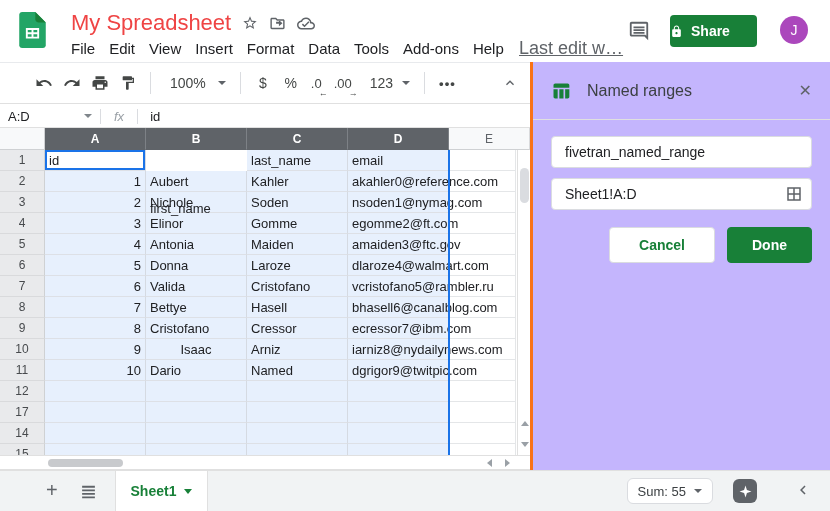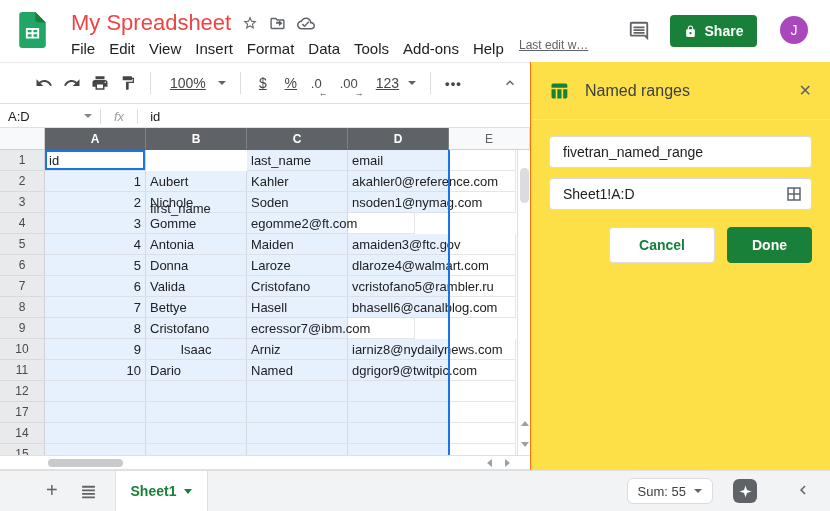--- a/index.html
+++ b/index.html
@@ -12,35 +12,35 @@
 
   
   .topbar { position: absolute; left:0; top:0; width:830px; height:62px; background:#fff; }
   .logo { position:absolute; left:19px; top:12px; }
   .title-block { position:absolute; left:71px; top:10px; }
   .title-row { display:flex; align-items:center; gap:11px; }
   .doc-title { font-size:22px; color:#ef4444; }
   .title-icon { color:#5f6368; cursor:pointer; }
   .menu-row { display:flex; align-items:center; margin-top:3px; margin-left:-7px; }
   .menu-item { font-size:15px; color:#202124; padding:1px 7px; border-radius:3px; cursor:pointer; }
-  .last-edit { font-size:12px; color:#5f6368; text-decoration:underline; margin-left:6px; white-space:nowrap; }
+  .last-edit { font-size:18px; color:#5f6368; text-decoration:underline; margin-left:6px; white-space:nowrap; }
   .comment-btn { position:absolute; right:180px; top:20px; cursor:pointer; }
   .share-btn { position:absolute; right:73px; top:15px; width:87px; height:32px;
-    background:#188038; border-radius:4px; display:flex; align-items:center; justify-content:center;
+    background:#188038; border-radius:4px; display:flex; align-items:center; 
     gap:8px; color:#fff; font-size:14px; font-weight:bold; cursor:pointer; }
   .avatar { position:absolute; right:22px; top:16px; width:28px; height:28px; border-radius:50%;
     background:#ab47bc; color:#fff; font-size:14px; display:flex; align-items:center; justify-content:center; cursor:pointer; }
 
   
   .toolbar { position:absolute; left:0; top:62px; width:530px; height:42px;
     border-top:1px solid #e8eaed; border-bottom:1px solid #e0e0e0; background:#fff;
     display:flex; align-items:center; padding-left:30px; }
   .tb-btn { display:flex; align-items:center; justify-content:center; height:28px; min-width:28px;
     border-radius:4px; color:#444746; cursor:pointer; }
-  .tb-text { font-size:14px; color:#444746; padding:0 5px;text-decoration:underline; }
+  .tb-text { font-size:14px; color:#444746; padding:0 5px; }
   .tb-sep { width:1px; height:22px; background:#dadce0; margin:0 8px; }
   .caret-down { width:0; height:0; border-left:4px solid transparent; border-right:4px solid transparent;
     border-top:4px solid #5f6368; display:inline-block; }
   .zoom-ctl { display:flex; align-items:center; gap:7px; padding:0 6px; cursor:pointer; }
   .dec-btn { position:relative; font-size:13px; color:#444746; padding:0 6px; cursor:pointer; }
   .dec-arrow { position:absolute; font-size:9px; bottom:-7px; right:0px; color:#444746; }
   .more-dots { font-size:13px; letter-spacing:1px; font-weight:bold; color:#444746; padding:0 6px; cursor:pointer; }
   .tb-collapse { margin-left:auto; margin-right:12px; cursor:pointer; }
 
   
@@ -79,21 +79,21 @@
   .tri-down { width:0;height:0;border-left:4px solid transparent;border-right:4px solid transparent;border-top:5px solid #9aa0a6; }
   .tri-left { width:0;height:0;border-top:4px solid transparent;border-bottom:4px solid transparent;border-right:5px solid #9aa0a6; }
   .tri-right { width:0;height:0;border-top:4px solid transparent;border-bottom:4px solid transparent;border-left:5px solid #9aa0a6; }
 
   .hscroll { position:absolute; left:0; top:455px; width:530px; height:15px; background:#fff;
     border-top:1px solid #e0e0e0; border-bottom:1px solid #e0e0e0; }
   .hscroll-thumb { position:absolute; left:48px; top:3px; width:75px; height:8px; background:#c8cacd; border-radius:4px; cursor:pointer; }
   .hs-arrow { position:absolute; top:0; width:17px; height:14px; display:flex; align-items:center; justify-content:center; cursor:pointer; }
 
   
-  .panel { position:absolute; left:530px; top:62px; width:300px; height:408px; background:#fde047; border-left:1px solid #f97316; }
+  .panel { position:absolute; left:530px; top:62px; width:300px; height:408px; background:#c4b5fd; border-left:3px solid #f97316; }
   .panel-header { height:58px; display:flex; align-items:center; border-bottom:1px solid #e0e0e0; padding:0 18px; }
   .panel-title { font-size:16px; color:#3c4043; margin-left:16px; }
   .panel-close { margin-left:auto; color:#5f6368; font-size:16px; cursor:pointer; }
   .panel-body { padding:16px 18px 0 18px; }
   .panel-input { width:100%; height:32px; border:1px solid #dadce0; border-radius:4px;
     font-family:"Liberation Sans",sans-serif; font-size:14px; color:#202124; padding:0 13px; outline:none; background:#fff; }
   .range-wrap { position:relative; margin-top:10px; }
   .range-wrap .panel-input { padding-right:34px; }
   .range-grid-icon { position:absolute; right:9px; top:7px; cursor:pointer; }
   .panel-buttons { display:flex; justify-content:flex-end; gap:12px; margin-top:17px; }
@@ -201,21 +201,21 @@
   <div class="zoom-ctl">
     <span class="tb-text">100%</span>
     <span class="caret-down"></span>
   </div>
   <div class="tb-sep"></div>
   <div class="tb-btn tb-text">$</div>
   <div class="tb-btn tb-text">%</div>
   <div class="dec-btn">
     <span>.0</span><span class="dec-arrow">←</span>
   </div>
-  <div class="dec-btn" style="margin-left:6px;text-align:center;">
+  <div class="dec-btn" style="margin-left:0;text-align:center;">
     <span>.00</span><span class="dec-arrow">→</span>
   </div>
   <div class="zoom-ctl" style="margin-left:4px;">
     <span class="tb-text" style="padding:0 2px;">123</span>
     <span class="caret-down"></span>
   </div>
   <div class="tb-sep"></div>
   <div class="more-dots">•••</div>
   <div class="tb-collapse">
     <svg width="16" height="16" viewBox="0 0 24 24" fill="#5f6368">
@@ -292,20 +292,23 @@
           <span>nsoden1@nymag.com</span>
         </div>
         <div class="cell colE" style="width: 67px;"></div>
       </div>
       <div class="grid-row">
         <div class="row-header">4</div>
         <div class="cell num" style="width: 101px;">
           <span>3</span>
         </div>
         <div class="cell" style="width: 101px;">
+          <span>Elinor</span>
+        </div>
+        <div class="cell" style="width: 101px;">
           <span>Gomme</span>
         </div>
         <div class="cell" style="width: 101px;">
           <span>egomme2@ft.com</span>
         </div>
         <div class="cell colE" style="width: 67px;"></div>
       </div>
       <div class="grid-row">
         <div class="row-header">5</div>
         <div class="cell num" style="width: 101px;">
@@ -370,20 +373,23 @@
         </div>
         <div class="cell colE" style="width: 67px;"></div>
       </div>
       <div class="grid-row">
         <div class="row-header">9</div>
         <div class="cell num" style="width: 101px;">
           <span>8</span>
         </div>
         <div class="cell" style="width: 101px;">
           <span>Cristofano</span>
+        </div>
+        <div class="cell" style="width: 101px;">
+          <span>Cressor</span>
         </div>
         <div class="cell" style="width: 101px;">
           <span>ecressor7@ibm.com</span>
         </div>
         <div class="cell colE" style="width: 67px;"></div>
       </div>
       <div class="grid-row">
         <div class="row-header">10</div>
         <div class="cell num" style="width: 101px;">
           <span>9</span>

